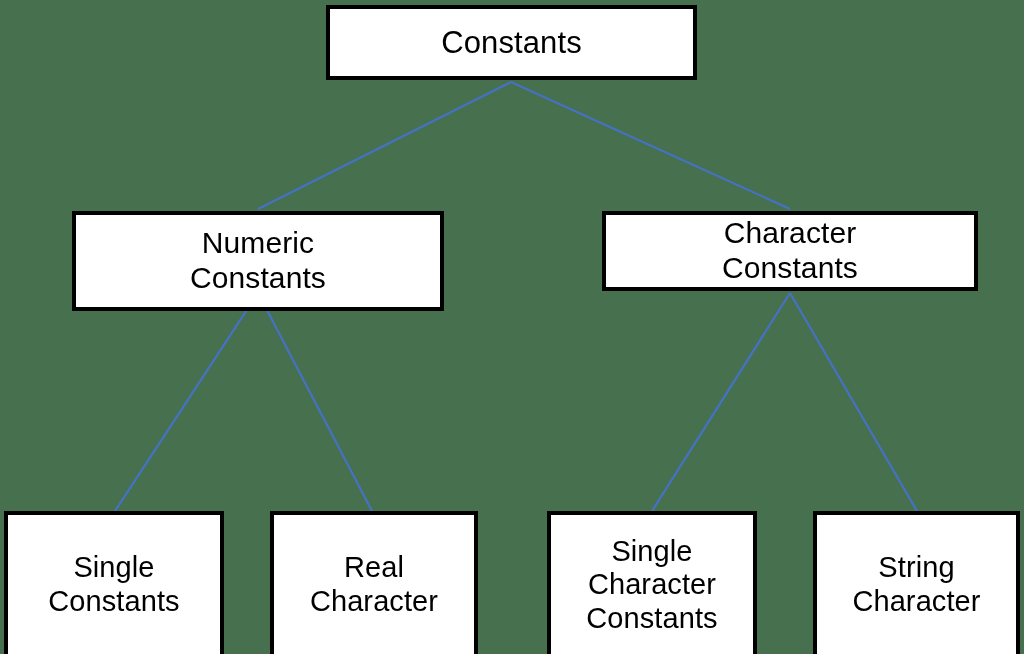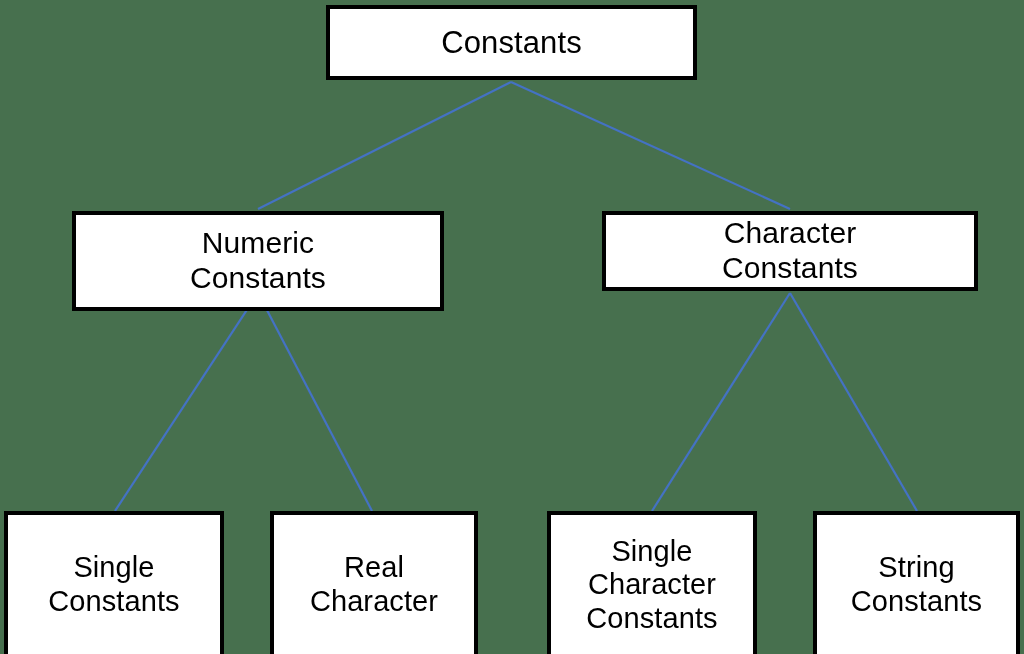--- a/index.html
+++ b/index.html
@@ -122,16 +122,16 @@
   </div>
 
   <div class="node node-leaf" id="node-single-char" style="background: rgb(255, 255, 255); border-color: rgb(0, 0, 0); color: rgb(0, 0, 0);">
     <span>Single
 Character
 Constants</span>
   </div>
 
   <div class="node node-leaf" id="node-string" style="background: rgb(255, 255, 255); border-color: rgb(0, 0, 0); color: rgb(0, 0, 0);">
     <span>String
-Constants</span>
+Character</span>
   </div>
 
 </div>
 
 </body></html>

